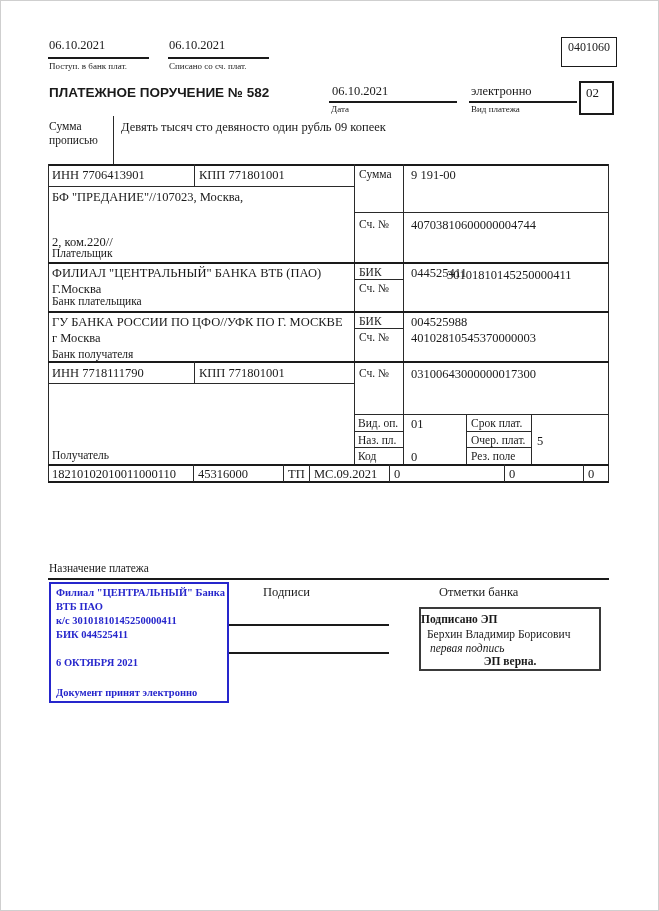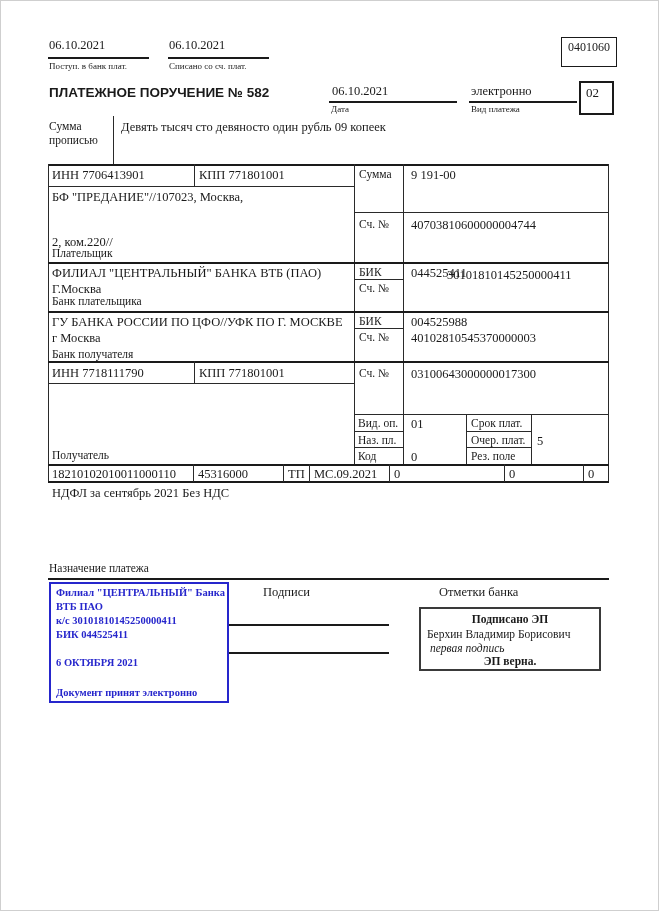--- a/index.html
+++ b/index.html
@@ -144,38 +144,37 @@
   <div class="vl" style="left:582px;top:463px;height:18px;"></div>
 
   <div class="abs t12" style="left:51px;top:466px;">18210102010011000110</div>
   <div class="abs t12" style="left:197px;top:466px;">45316000</div>
   <div class="abs t12" style="left:287px;top:466px;">ТП</div>
   <div class="abs t12" style="left:313px;top:466px;">МС.09.2021</div>
   <div class="abs t12" style="left:393px;top:466px;">0</div>
   <div class="abs t12" style="left:508px;top:466px;">0</div>
   <div class="abs t12" style="left:587px;top:466px;">0</div>
 
-  <div class="abs t12" style="left:51px;top:485px;">НДФЛ за сентябрь 2021 Без НДС</div>
   <div class="abs t11" style="left:48px;top:561px;">Назначение платежа</div>
   <div class="hl2" style="left:47px;top:577px;width:561px;"></div>
 
   <div class="stampbox" style="left:48px;top:581px;width:180px;height:121px;">
     <div class="stamptext" style="left:5px;top:3px;">Филиал "ЦЕНТРАЛЬНЫЙ" Банка</div>
     <div class="stamptext" style="left:5px;top:17px;">ВТБ ПАО</div>
     <div class="stamptext" style="left:5px;top:31px;">к/с 30101810145250000411</div>
     <div class="stamptext" style="left:5px;top:45px;">БИК 044525411</div>
     <div class="stamptext" style="left:5px;top:73px;">6 ОКТЯБРЯ 2021</div>
     <div class="stamptext" style="left:5px;top:103px;">Документ принят электронно</div>
   </div>
 
   <div class="abs t12" style="left:262px;top:584px;">Подписи</div>
   <div class="hl2" style="left:228px;top:623px;width:160px;"></div>
   <div class="hl2" style="left:228px;top:651px;width:160px;"></div>
 
   <div class="abs t12" style="left:438px;top:584px;">Отметки банка</div>
   <div class="epbox" style="left:418px;top:606px;width:182px;height:64px;">
-    <div class="abs" style="left:0;top:4px;width:100%;text-align:center;font-weight:bold;font-size:11.5px;">Подписано ЭП</div>
+    <div class="abs" style="left:0;top:4px;width:100%;font-weight:bold;font-size:11.5px;">Подписано ЭП</div>
     <div class="abs" style="left:6px;top:19px;font-size:11.5px;">Берхин Владимир Борисович</div>
     <div class="abs" style="left:9px;top:33px;font-style:italic;font-size:11.5px;">первая подпись</div>
     <div class="abs" style="left:0;top:46px;width:100%;text-align:center;font-weight:bold;font-size:11.5px;">ЭП верна.</div>
   </div>
 
 </div>
 
 </body></html>

